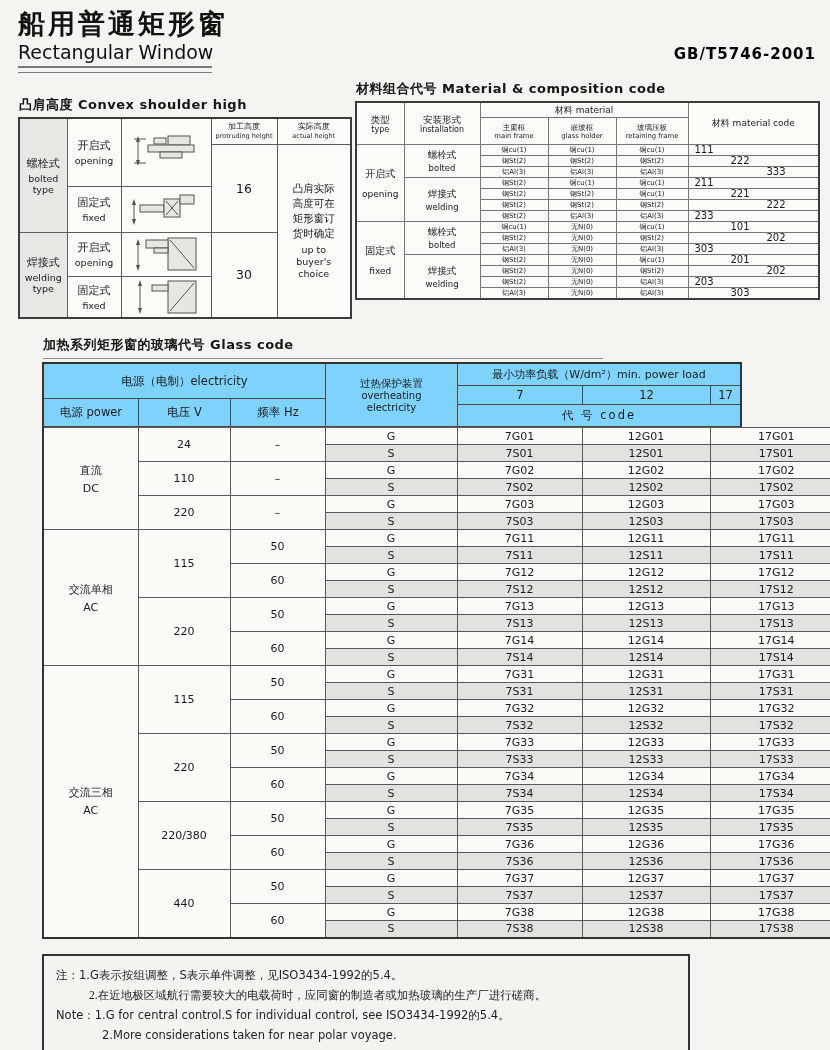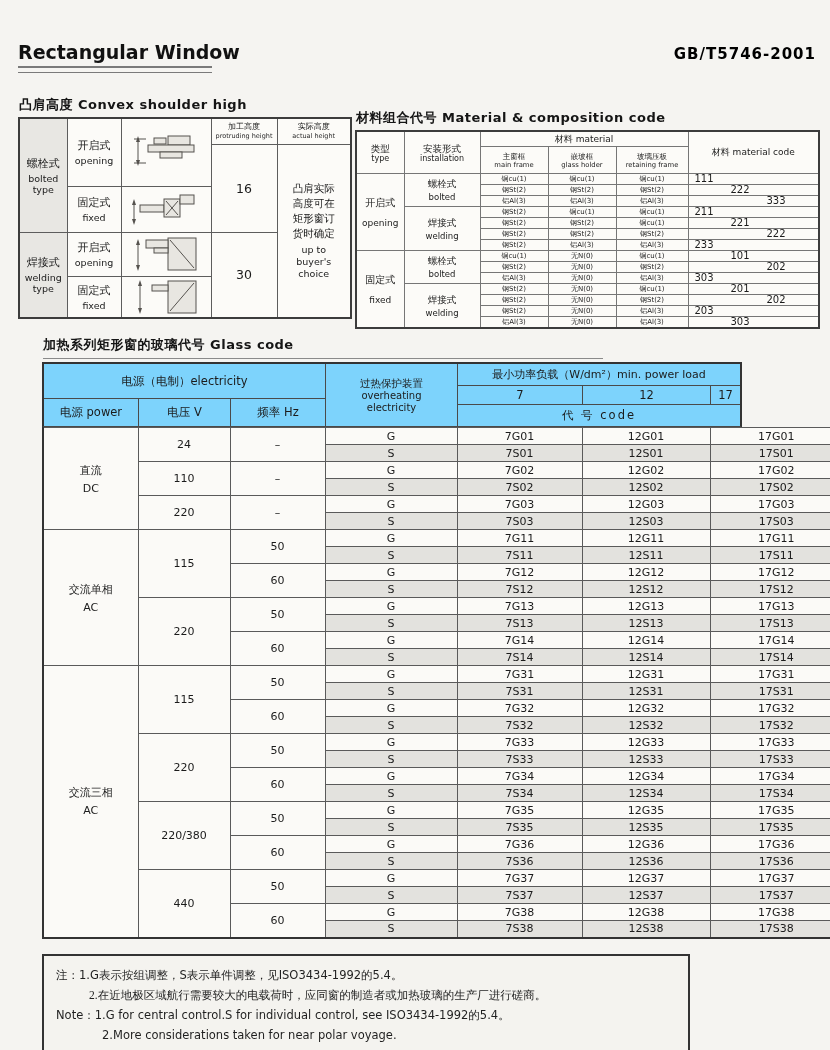--- a/index.html
+++ b/index.html
@@ -1,20 +1,20 @@
 <!DOCTYPE html>
 <html><head>
 <meta charset="utf-8">
 <style>
   html,body{margin:0;padding:0;background:#e9e8e4;}
   .page{position:relative;width:830px;height:1050px;background:#f5f4f1;
         font-family:"DejaVu Sans","Liberation Sans",sans-serif;color:#1b1b1b;overflow:hidden;}
   
   .title-zh{position:absolute;left:18px;top:6px;margin:0;font-size:27px;font-weight:bold;letter-spacing:3px;color:#111;}
-  .title-en{position:absolute;left:18px;top:41px;font-size:19px;font-weight:bold;color:#111;}
+  .title-en{position:absolute;left:18px;top:41px;font-size:19px;font-weight:normal;color:#111;}
   .dbl-rule{position:absolute;left:18px;top:66px;width:194px;height:4px;border-top:2px solid #7a7a7a;border-bottom:1px solid #7a7a7a;}
   .std-code{position:absolute;right:14px;top:45px;font-size:15px;font-weight:600;letter-spacing:1px;color:#000000;}
   
   .sec{position:absolute;}
   .sech{font-size:13px;font-weight:bold;color:#151515;margin:0 0 3px 1px;letter-spacing:.5px;white-space:nowrap;}
   
   .cvx{border-collapse:collapse;table-layout:fixed;width:332px;background:#fcfbf8;border:2px solid #3c3c3c;}
   .cvx td{border:1px solid #5d5d5d;text-align:center;vertical-align:middle;padding:0;overflow:hidden;}
   .cvx .typec{background:#e8e7e3;}
   .cvx .zh{font-size:11px;}
@@ -73,20 +73,21 @@
   .notes{box-sizing:border-box;width:648px;margin-top:15px;border:2px solid #333;background:#f4f3ef;
          padding:9px 12px;font-size:11.5px;line-height:20px;color:#1f1f1f;}
   .notes .ind1{padding-left:33px;font-family:Liberation Serif, serif;}
   .notes .ind2{padding-left:46px;}
 </style>
 </head>
 <body>
 
 <div class="page">
 
+  <h1 class="title-zh">船用普通矩形窗</h1>
   <div class="title-en">Rectangular Window</div>
   <div class="dbl-rule"></div>
   <div class="std-code">GB/T5746-2001</div>
 
   <div class="sec" style="left:18px;top:96px;width:364px;">
     <div class="sech">凸肩高度 Convex shoulder high</div>
     <table class="cvx">
       <colgroup>
           <col style="width:48px">
           <col style="width:54px">
@@ -202,21 +203,21 @@
             </g>
             <polygon points="16,3 14,9 18,9" fill="#55524e"></polygon>
                 <polygon points="16,37 14,31 18,31" fill="#55524e"></polygon>
           </svg>
         </td>
       </tr>
     </tbody>
       </table>
   </div>
 
-  <div class="sec" style="left:355px;top:109px;width:463px;">
+  <div class="sec" style="left:355px;top:80px;width:463px;">
     <div class="sech">材料组合代号 Material &amp; composition code</div>
     <table class="mat">
       <colgroup>
           <col style="width:48px">
           <col style="width:76px">
           <col style="width:68px">
           <col style="width:68px">
           <col style="width:72px">
           <col style="width:131px">
         </colgroup>

